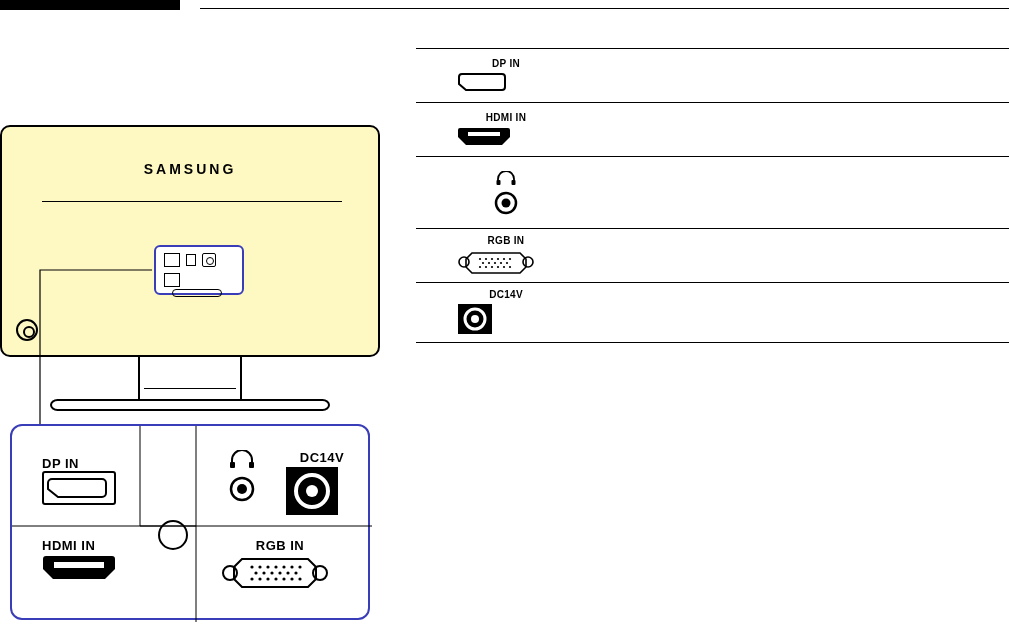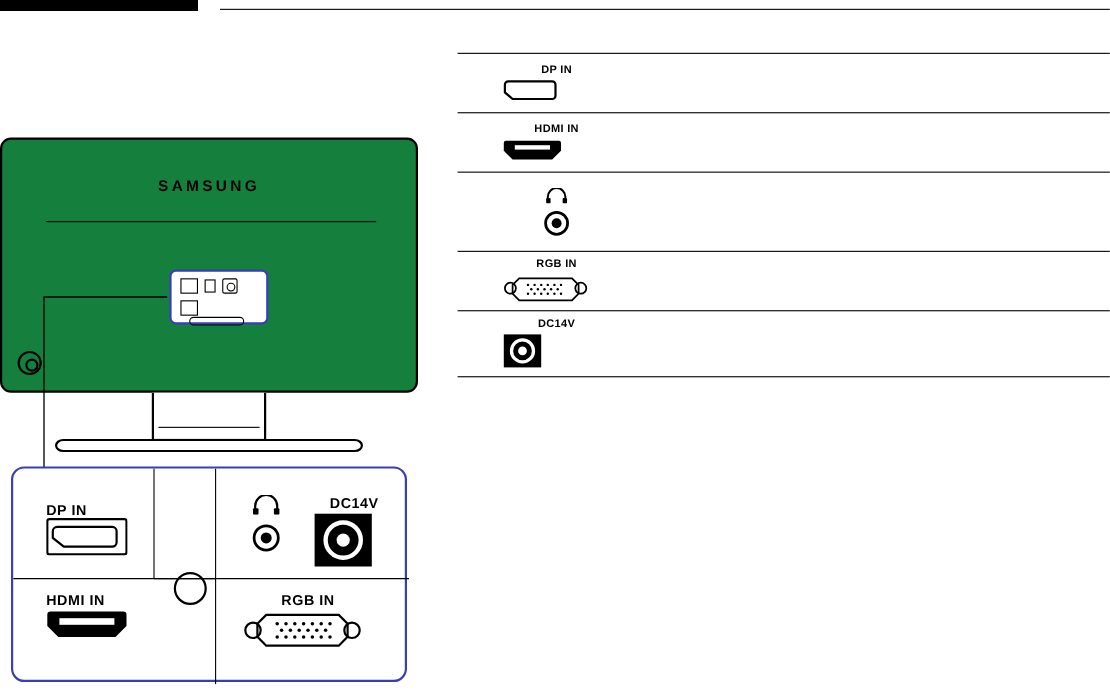--- a/index.html
+++ b/index.html
@@ -19,21 +19,21 @@
     position: absolute; left: 0; top: 0; width: 180px; height: 10px; background: #000;
   }
   .top-right-line {
     position: absolute; left: 200px; top: 8px; width: 809px; height: 0; border-top: 1.5px solid #000;
   }
 
   
   .monitor-wrap { position: absolute; left: 0; top: 125px; width: 400px; }
   .monitor-body {
     position: relative; width: 380px; height: 232px; border: 2px solid #000; border-radius: 10px;
-    background: #15803d;
+    background: #fef9c3;
   }
   .brand {
     position: absolute; top: 34px; left: 50%; transform: translateX(-50%);
     font-size: 14px; letter-spacing: 3px; font-weight: 700;
   }
   .brand-underline {
     position: absolute; top: 74px; left: 40px; width: 300px; height: 0; border-top: 1px solid #000;
   }
   .small-panel {
     position: absolute; left: 152px; top: 118px; width: 90px; height: 50px;

